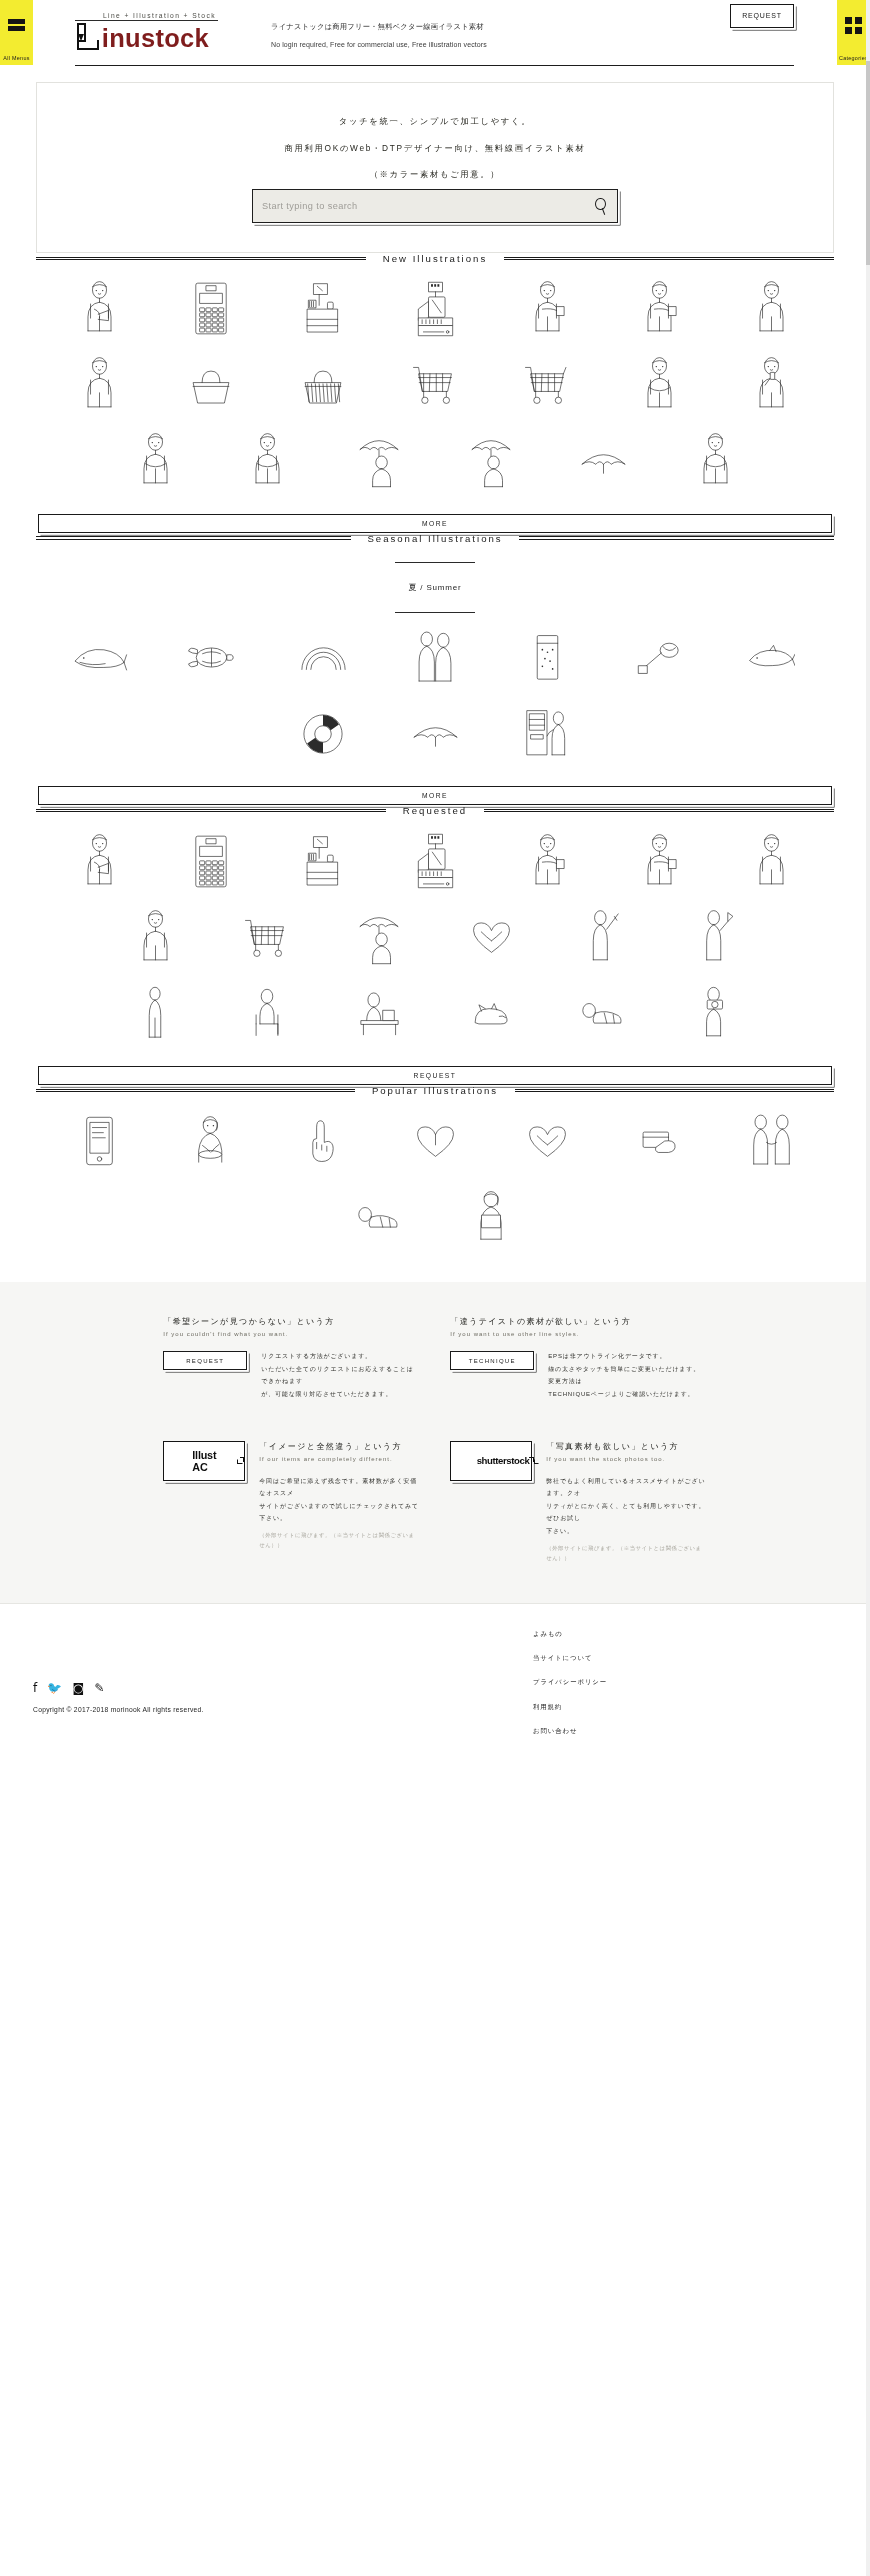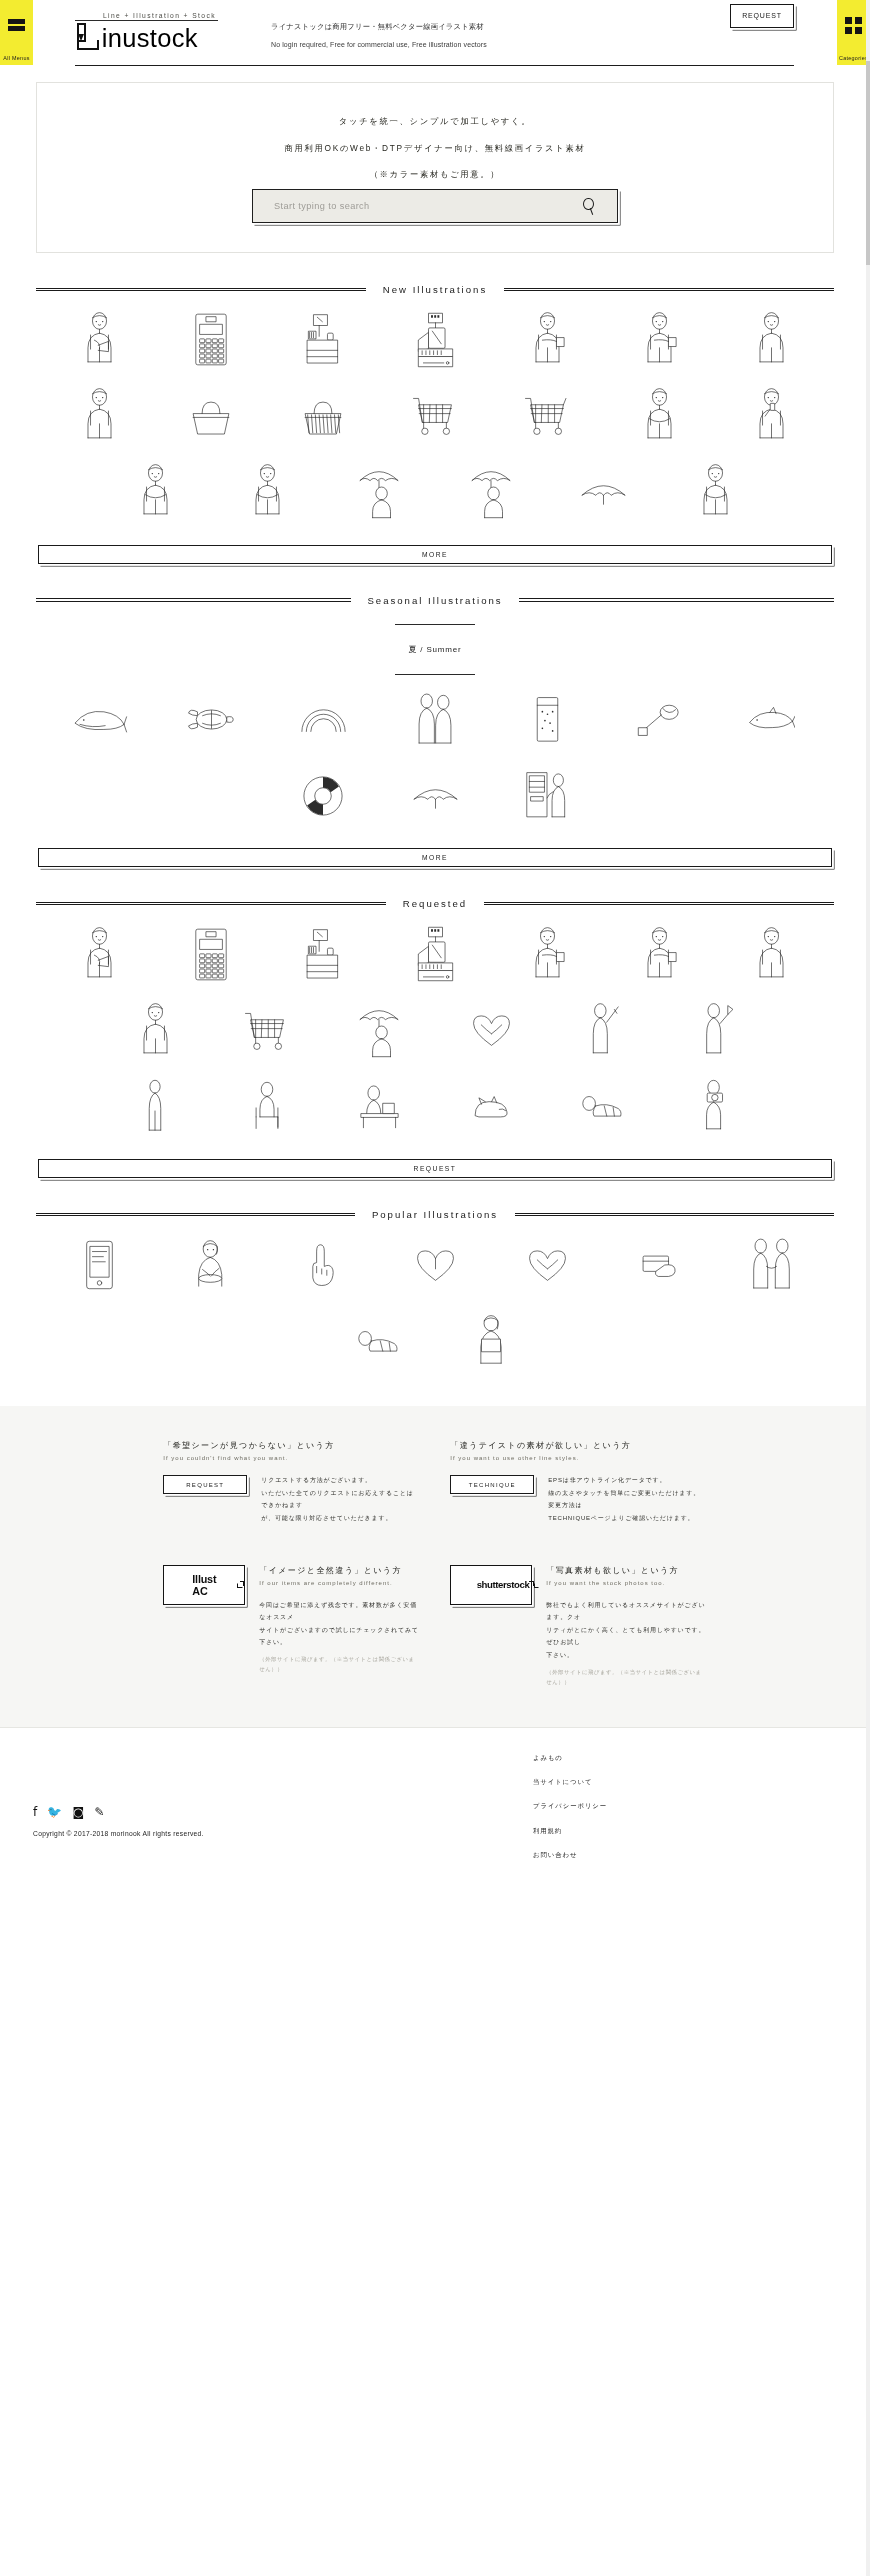--- a/index.html
+++ b/index.html
@@ -46,22 +46,22 @@
   .logo-mark { width:25.5px; height:28px; position:relative; margin-right:1.3px; }
   .logo-mark .v { position:absolute; border:2.2px solid #111; }
   .logo-mark .stem { left:1.9px; top:0; width:9.6px; height:19px; }
   .logo-mark .foot { left:1.9px; top:17px; width:21.7px; height:10.8px; border-top:none; }
   .logo-mark .arrow {
     position:absolute; left:3.2px; top:11.5px; width:0; height:0;
     border-left:3.8px solid transparent; border-right:3.8px solid transparent;
     border-top:7px solid #111;
   }
   .logo-text {
-    font-size:25.5px; font-weight:400; letter-spacing:0.3px; line-height:.95;
-    color:#000000; font-family:"Liberation Sans", sans-serif;text-align:center;
+    font-size:25.5px; font-weight:700; letter-spacing:0.3px; line-height:.95;
+    color:#7f1d1d; font-family:"Liberation Sans", sans-serif;text-align:center;
   }
   .brand-desc { margin-left:18px; padding-bottom:2.5px; }
   .brand-desc .jp { font-size:7.3px; color:#2c2c2c; letter-spacing:0.2px; margin-bottom:9px; }
   .brand-desc .en { font-size:7px; color:#3a3a3a; letter-spacing:0.1px; }
 
   .request-btn {
     position:absolute; right:76px; top:3.8px;
     width:64px; height:24px; border:0.9px solid #171717;
     background:#fff; box-shadow:1.9px 1.9px 0 #fff, 2.5px 2.5px 0 #171717;
     display:flex; align-items:center; justify-content:center;
@@ -82,40 +82,40 @@
   }
   .hero-line { font-size:8.3px; letter-spacing:1.7px; color:#26261f; margin-bottom:15.3px; }
   .hero-line.second { margin-bottom:15.3px; }
   .hero-line.third { margin-bottom:9px; }
   .search-wrap {
     width:366px; margin:0 auto; position:relative;
   }
   .search-box {
     width:100%; height:34px; background:#ecebe6;
     border:0.8px solid #1f1f1f; box-shadow:1.9px 1.9px 0 #fff, 2.5px 2.5px 0 #1f1f1f;
-    display:flex; align-items:center; padding:0 19px; cursor:text;
+    display:flex; align-items:center; padding:0 7px; cursor:text;
   }
   .search-input {
     flex:1; border:none; outline:none; background:transparent;
     font-size:9.2px; letter-spacing:0.4px; color:#3a3a3a;
     font-family:"Liberation Sans", sans-serif;
   }
   .search-input::placeholder { color:#9e9c97; }
   .mag { width:16.6px; height:19px; position:relative; }
   .mag .ring {
     position:absolute; left:1.9px; top:1.3px; width:10.8px; height:12.7px;
     border:1px solid #1d1d1d; border-radius:50%;
   }
   .mag .hdl {
     position:absolute; left:9.6px; top:12px; width:1px; height:7px;
     background:#1d1d1d; transform:rotate(-20deg);
   }
 
   
-  .sect { margin-top:31px; }
+  .sect { }
   .sect-head {
     display:flex; align-items:center; justify-content:center;
     margin:0 36px;
   }
   .sect-head .rule { flex:1; height:3.2px; border-top:0.8px solid #1a1a1a; border-bottom:0.8px solid #1a1a1a; }
   .sect-head .title {
     font-size:9.6px; letter-spacing:2px; color:#1a1a1a; padding:0 16.6px; white-space:nowrap;
   }
   .sub-title {
     margin:18px auto 0; width:fit-content; text-align:left;

